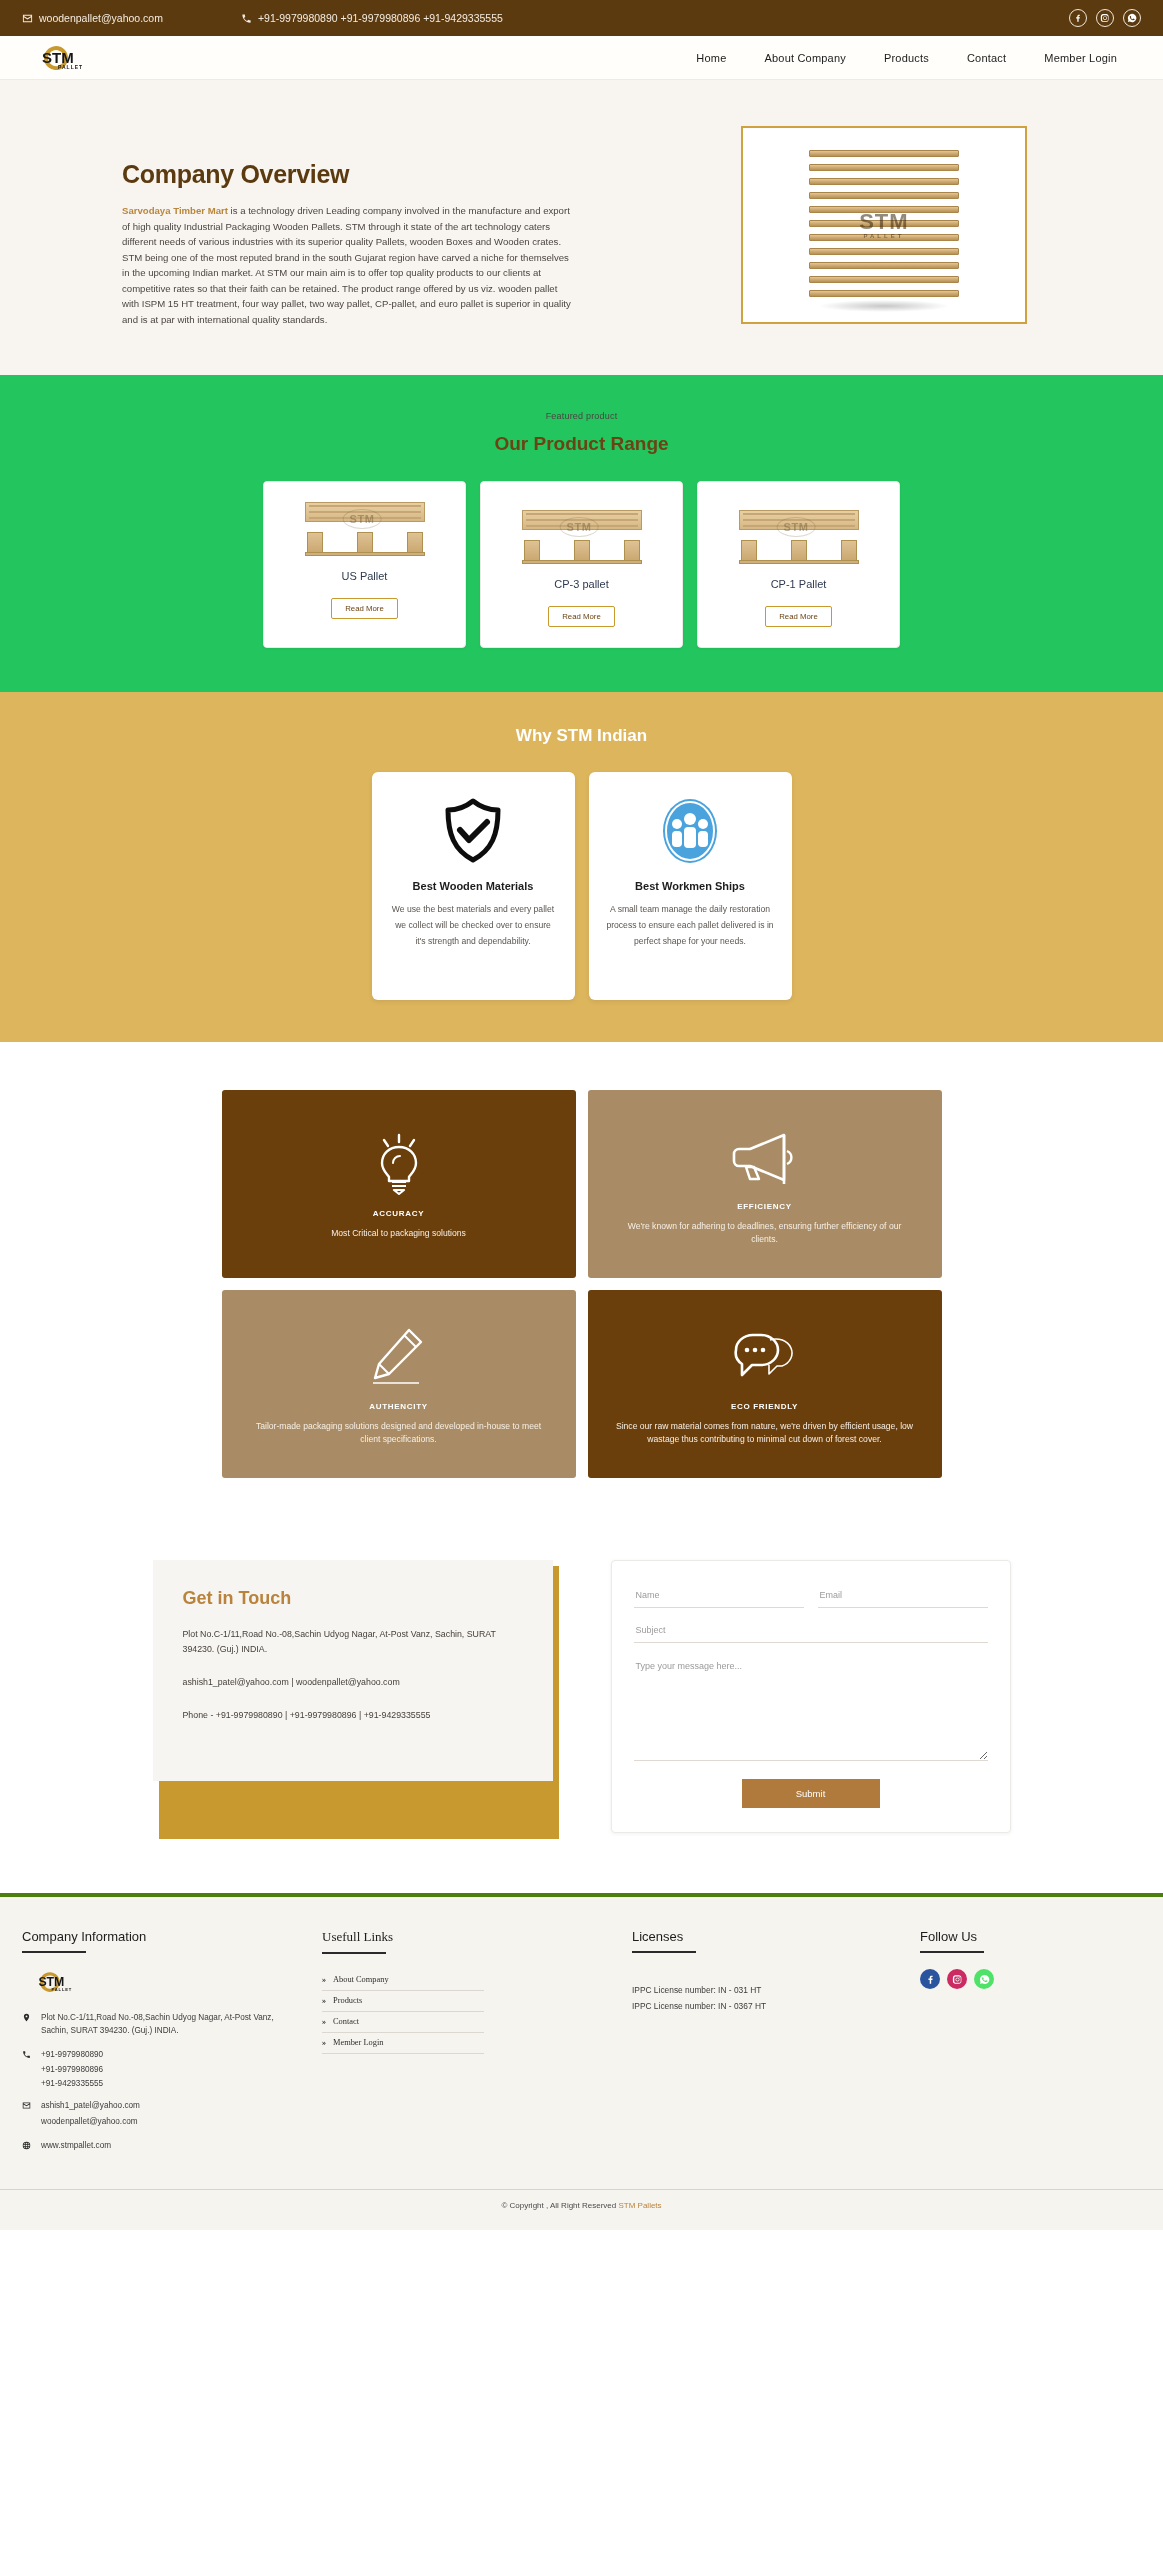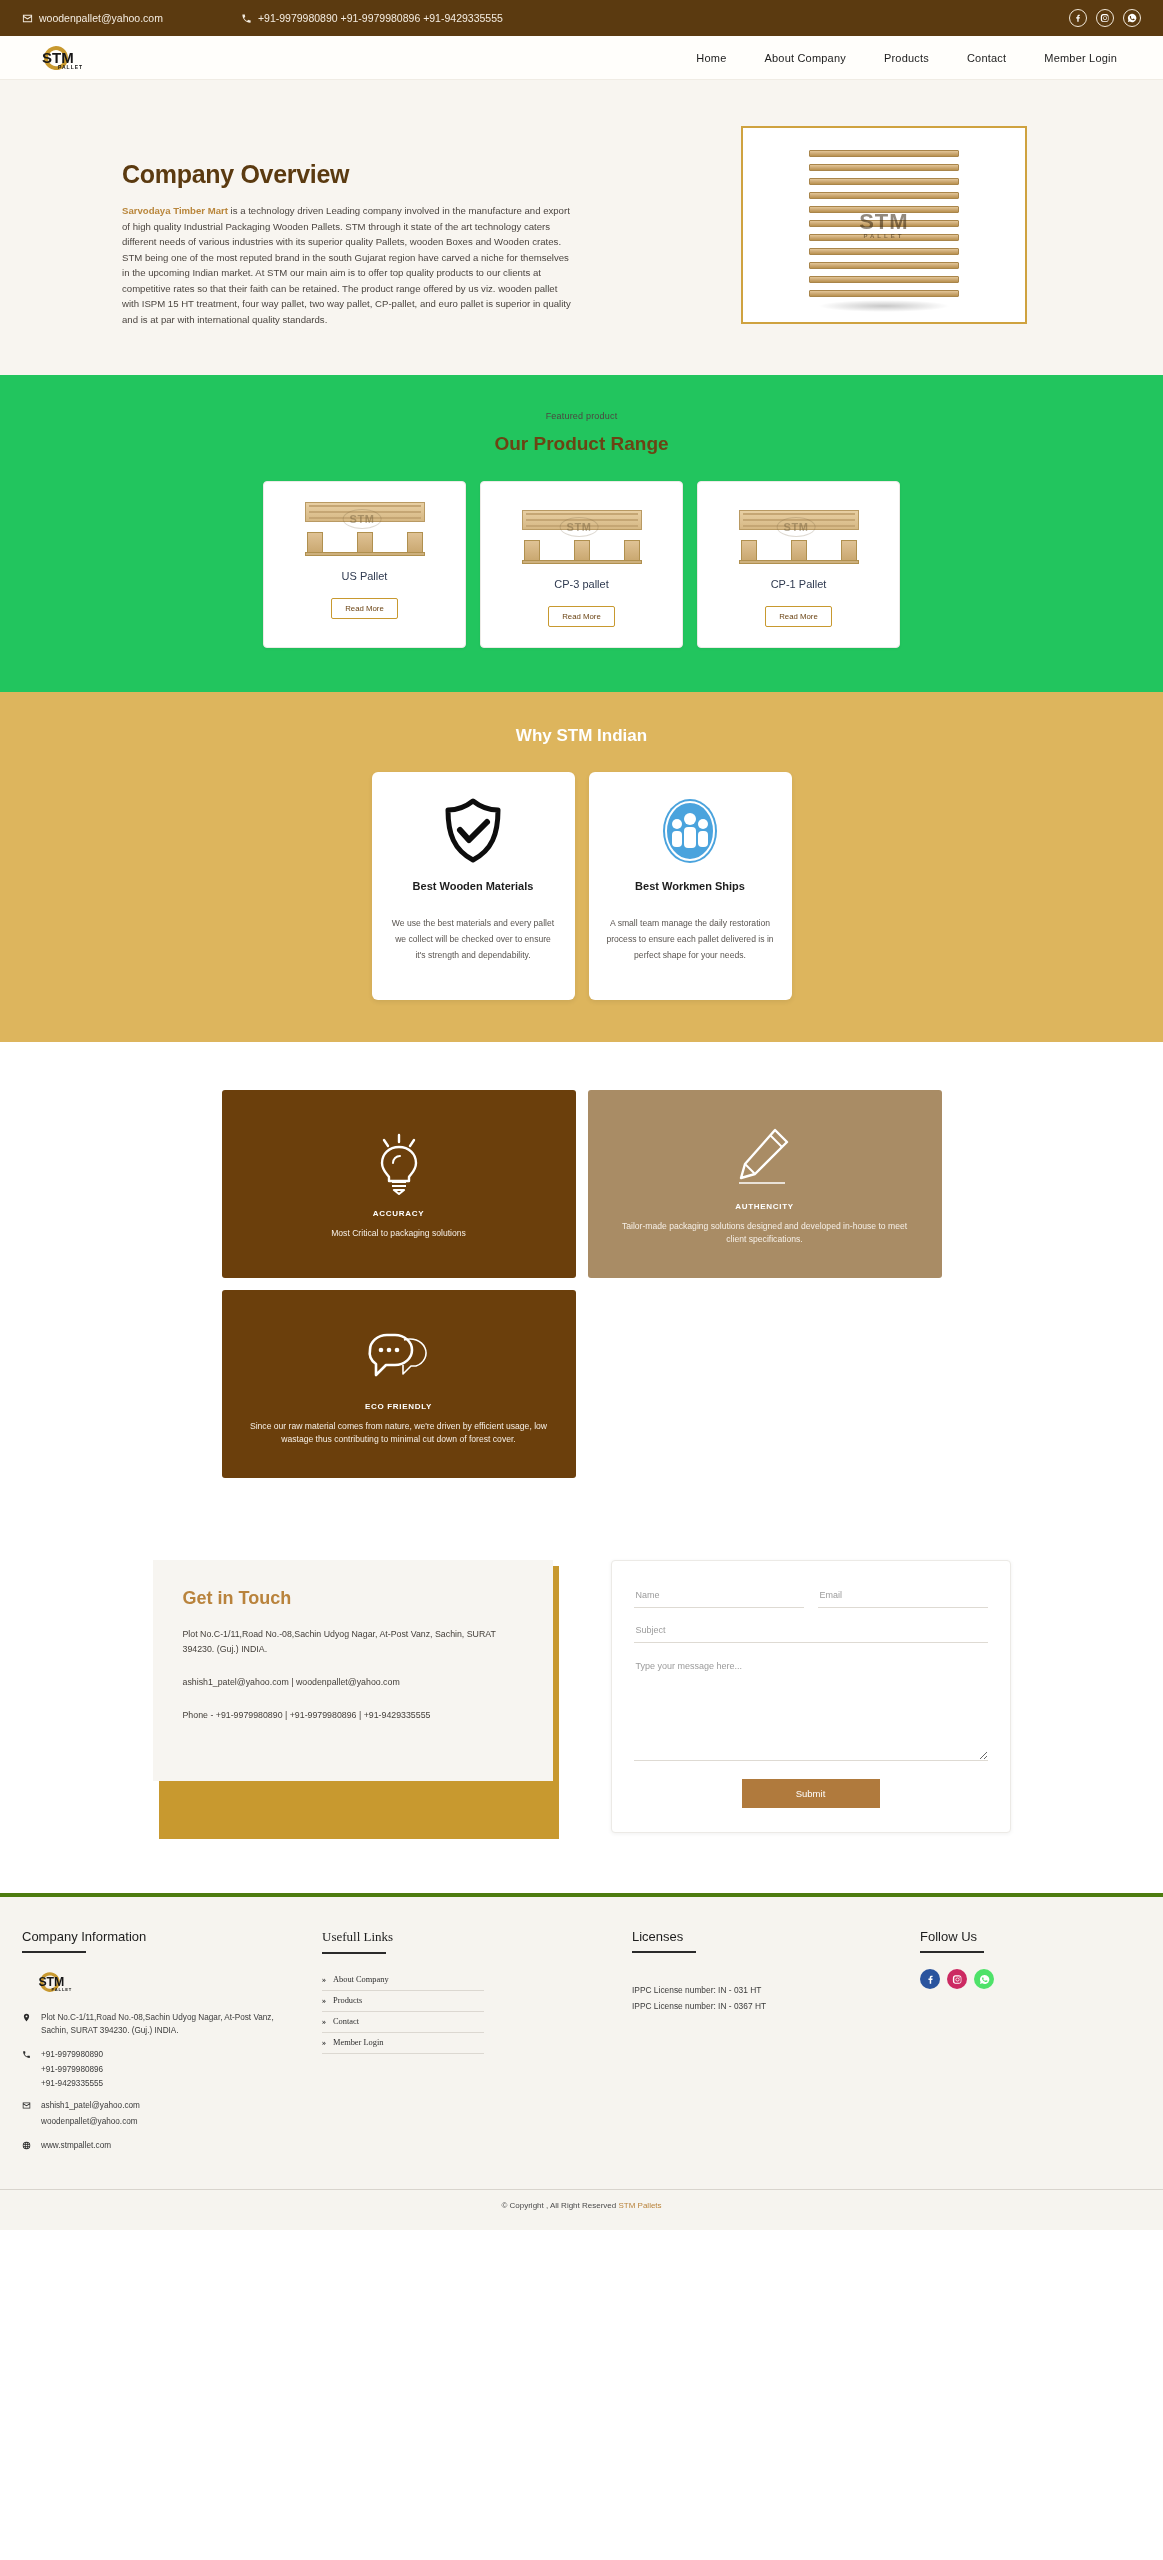--- a/index.html
+++ b/index.html
@@ -140,21 +140,21 @@
   .why { background: #ddb55d; padding: 34px 0 42px 0; text-align: center; }
   .why-title { font-size: 17px; color: #ffffff; font-weight: 700; margin-bottom: 26px; }
   .why-grid { display: flex; justify-content: center; gap: 14px; }
   .why-card {
     width: 203px; min-height: 228px; background: #fff; border-radius: 6px;
     padding: 22px 14px 22px 14px;
     display: flex; flex-direction: column; align-items: center;
     box-shadow: 0 2px 5px rgba(0,0,0,.08);
   }
   .why-icon { height: 74px; display: flex; align-items: center; justify-content: center; margin-bottom: 12px; }
-  .why-h { font-size: 11px; color: #1d1d1d; font-weight: 700; margin-bottom: 24px; }
+  .why-h { font-size: 11px; color: #1d1d1d; font-weight: 700; margin-bottom: 10px; }
   .why-p { font-size: 8.6px; line-height: 1.85; color: #5a5550; max-width: 168px; }
   .num18 {
     font-size: 40px; font-weight: 800; letter-spacing: -2px; line-height: 1;
     background: linear-gradient(180deg,#f3d79a 0%, #cf9132 45%, #8a5615 100%);
     -webkit-background-clip: text; background-clip: text; color: transparent;
   }
 
   
   .features { background: #fff; padding: 48px 0 56px 0; }
   .feat-grid {
@@ -433,20 +433,32 @@
           <path d="M16 49 h14 M16 53 h14" stroke="#fff" stroke-width="2.2"></path>
           <path d="M18 57 h10 l-5 4z" fill="none" stroke="#fff" stroke-width="2.2" stroke-linejoin="round"></path>
           <path d="M23 2 v7 M8 7 l4 6 M38 7 l-4 6" stroke="#fff" stroke-width="2.4" stroke-linecap="round"></path>
           <path d="M17 30 a7 7 0 0 1 7-7" fill="none" stroke="#fff" stroke-width="2" stroke-linecap="round"></path>
         </svg>
       </div>
       <div class="feat-h">ACCURACY</div>
       <div class="feat-p">Most Critical to packaging solutions</div>
     </div>
 
+    <div class="feat-card light">
+      <div class="feat-icon">
+        <svg width="70" height="54" viewBox="0 0 70 54">
+          <path d="M54 5 L20 19 H9 a5 5 0 0 0-5 5 v7 a5 5 0 0 0 5 5 h11 l34 14z" fill="none" stroke="#fff" stroke-width="2.6" stroke-linejoin="round"></path>
+          <path d="M54 5 v49" stroke="#fff" stroke-width="2.6"></path>
+          <path d="M57 21 a7 7 0 0 1 0 13" fill="none" stroke="#fff" stroke-width="2.4"></path>
+          <path d="M16 37 l4 12 h9 l-5 -12z" fill="none" stroke="#fff" stroke-width="2.4" stroke-linejoin="round"></path>
+        </svg>
+      </div>
+      <div class="feat-h">EFFICIENCY</div>
+      <div class="feat-p">We're known for adhering to deadlines, ensuring further efficiency of our clients.</div>
+    </div>
 
     <div class="feat-card light">
       <div class="feat-icon">
         <svg width="60" height="62" viewBox="0 0 60 62">
           <path d="M40 4 L52 16 L20 48 L6 52 L10 38z" fill="none" stroke="#fff" stroke-width="2.4" stroke-linejoin="round"></path>
           <path d="M10 38 L20 48" stroke="#fff" stroke-width="2"></path>
           <path d="M35 9 L47 21" stroke="#fff" stroke-width="2"></path>
           <path d="M4 57 h46" stroke="#fff" stroke-width="1.6"></path>
         </svg>
       </div>

